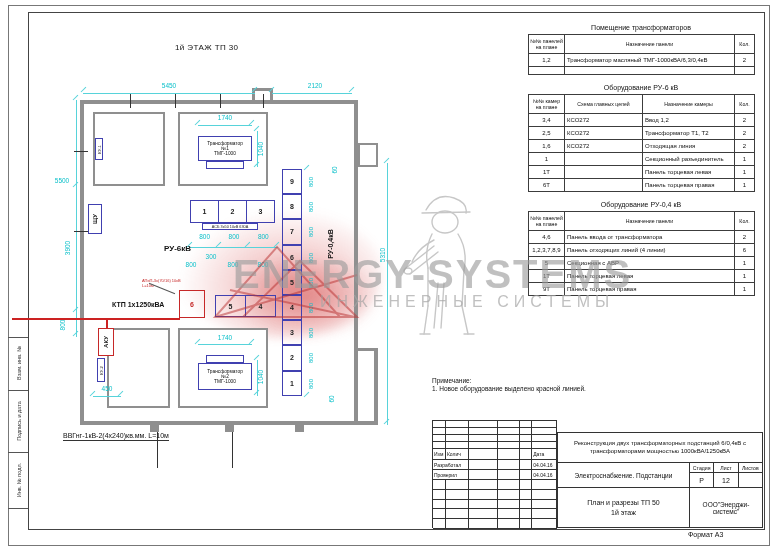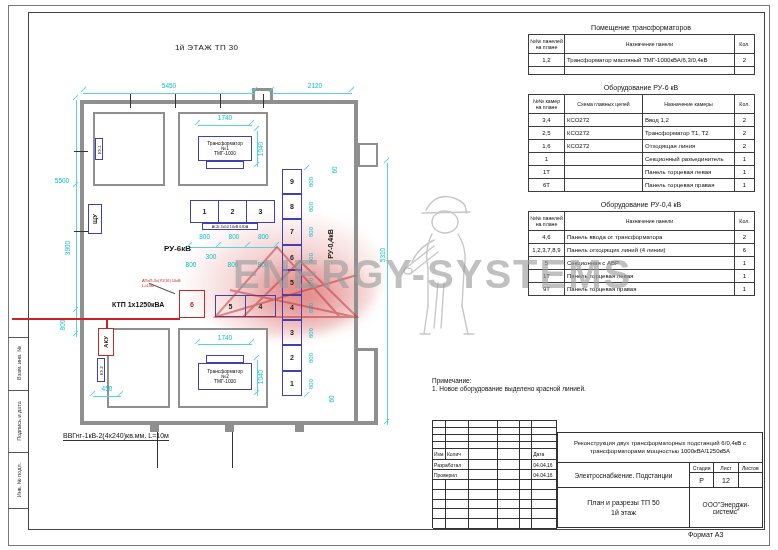--- a/index.html
+++ b/index.html
@@ -238,20 +238,21 @@
   <svg class="abs" style="left:205px;top:235px;z-index:4;opacity:.5;" width="160" height="90" viewBox="0 0 160 90">
     <g stroke="#b83030" stroke-width="2" fill="none">
       <path d="M10,82 L72,12 L135,82 Z"></path>
       <path d="M38,82 L95,26 L152,82 Z"></path>
       <path d="M10,82 L152,40"></path>
       <path d="M25,55 L150,82"></path>
     </g>
   </svg>
 
   <div class="brand" style="left:233px;top:252px;font-size:40px;">ENERGY-SYSTEMS</div>
+  <div class="tagline" style="left:320px;top:293px;font-size:16px;">ИНЖЕНЕРНЫЕ СИСТЕМЫ</div>
 
   <div id="tables">
       <div class="tbl-block t0">
         <div class="tbl-title">Помещение трансформаторов</div>
         <table>
           <colgroup>
             <col style="width: 36px;">
             <col style="width: 170px;">
             <col style="width: 20px;">
           </colgroup>

